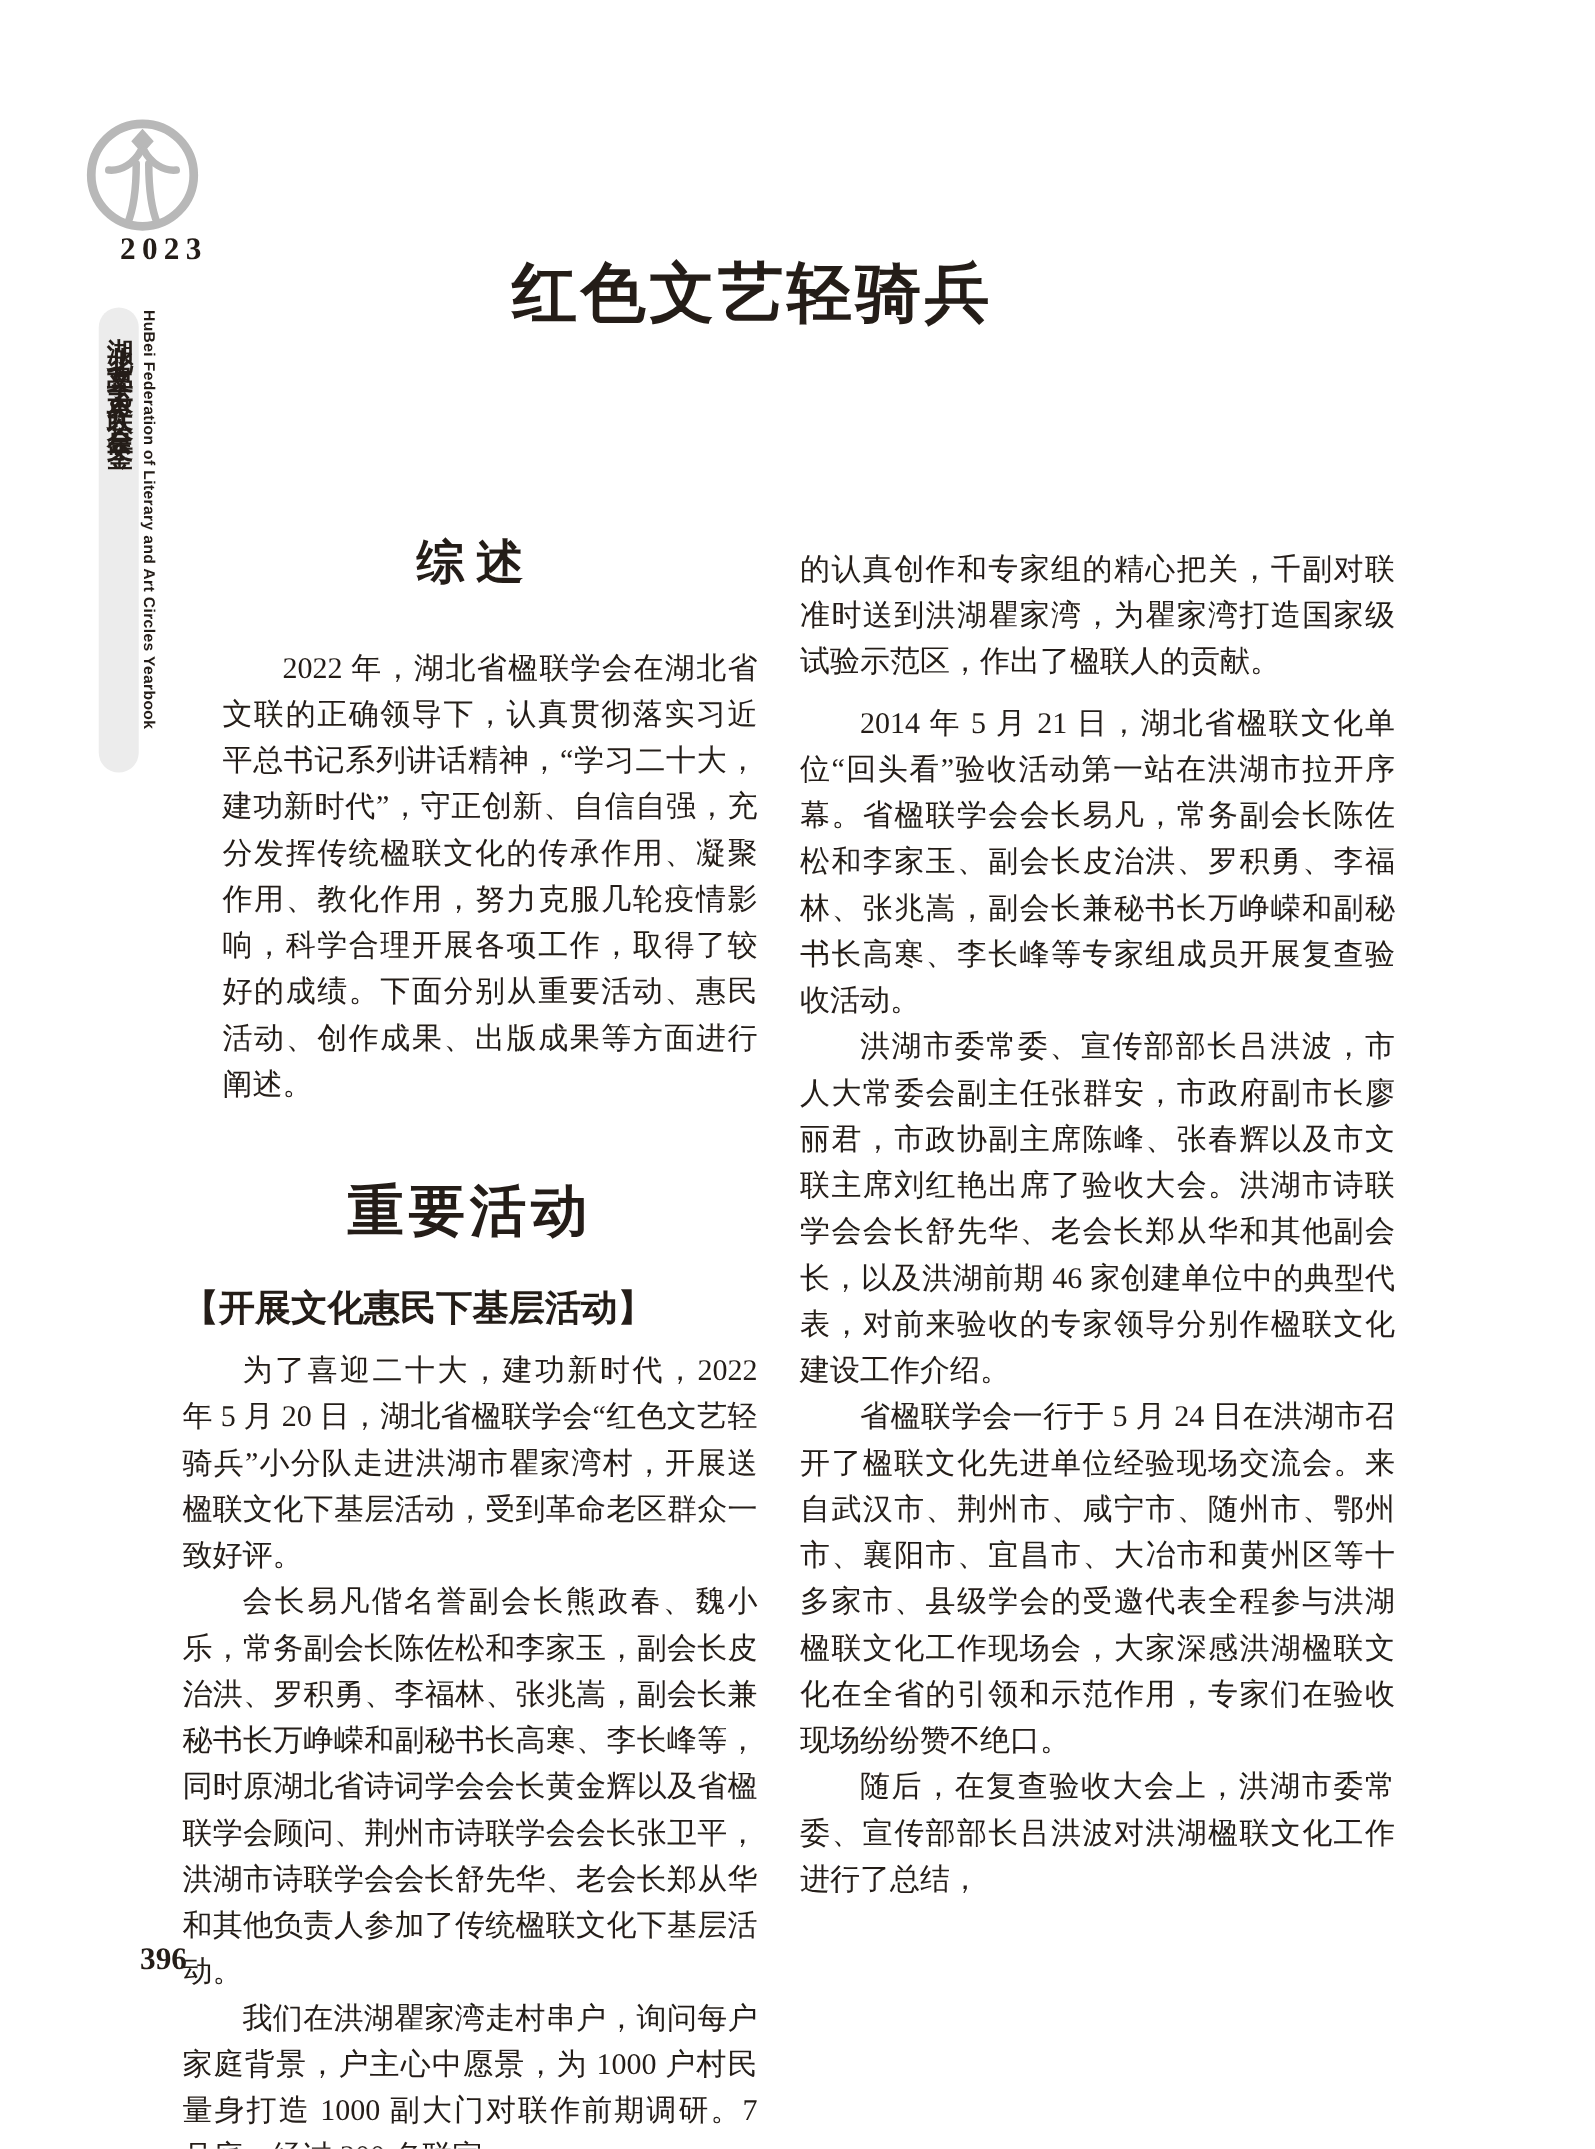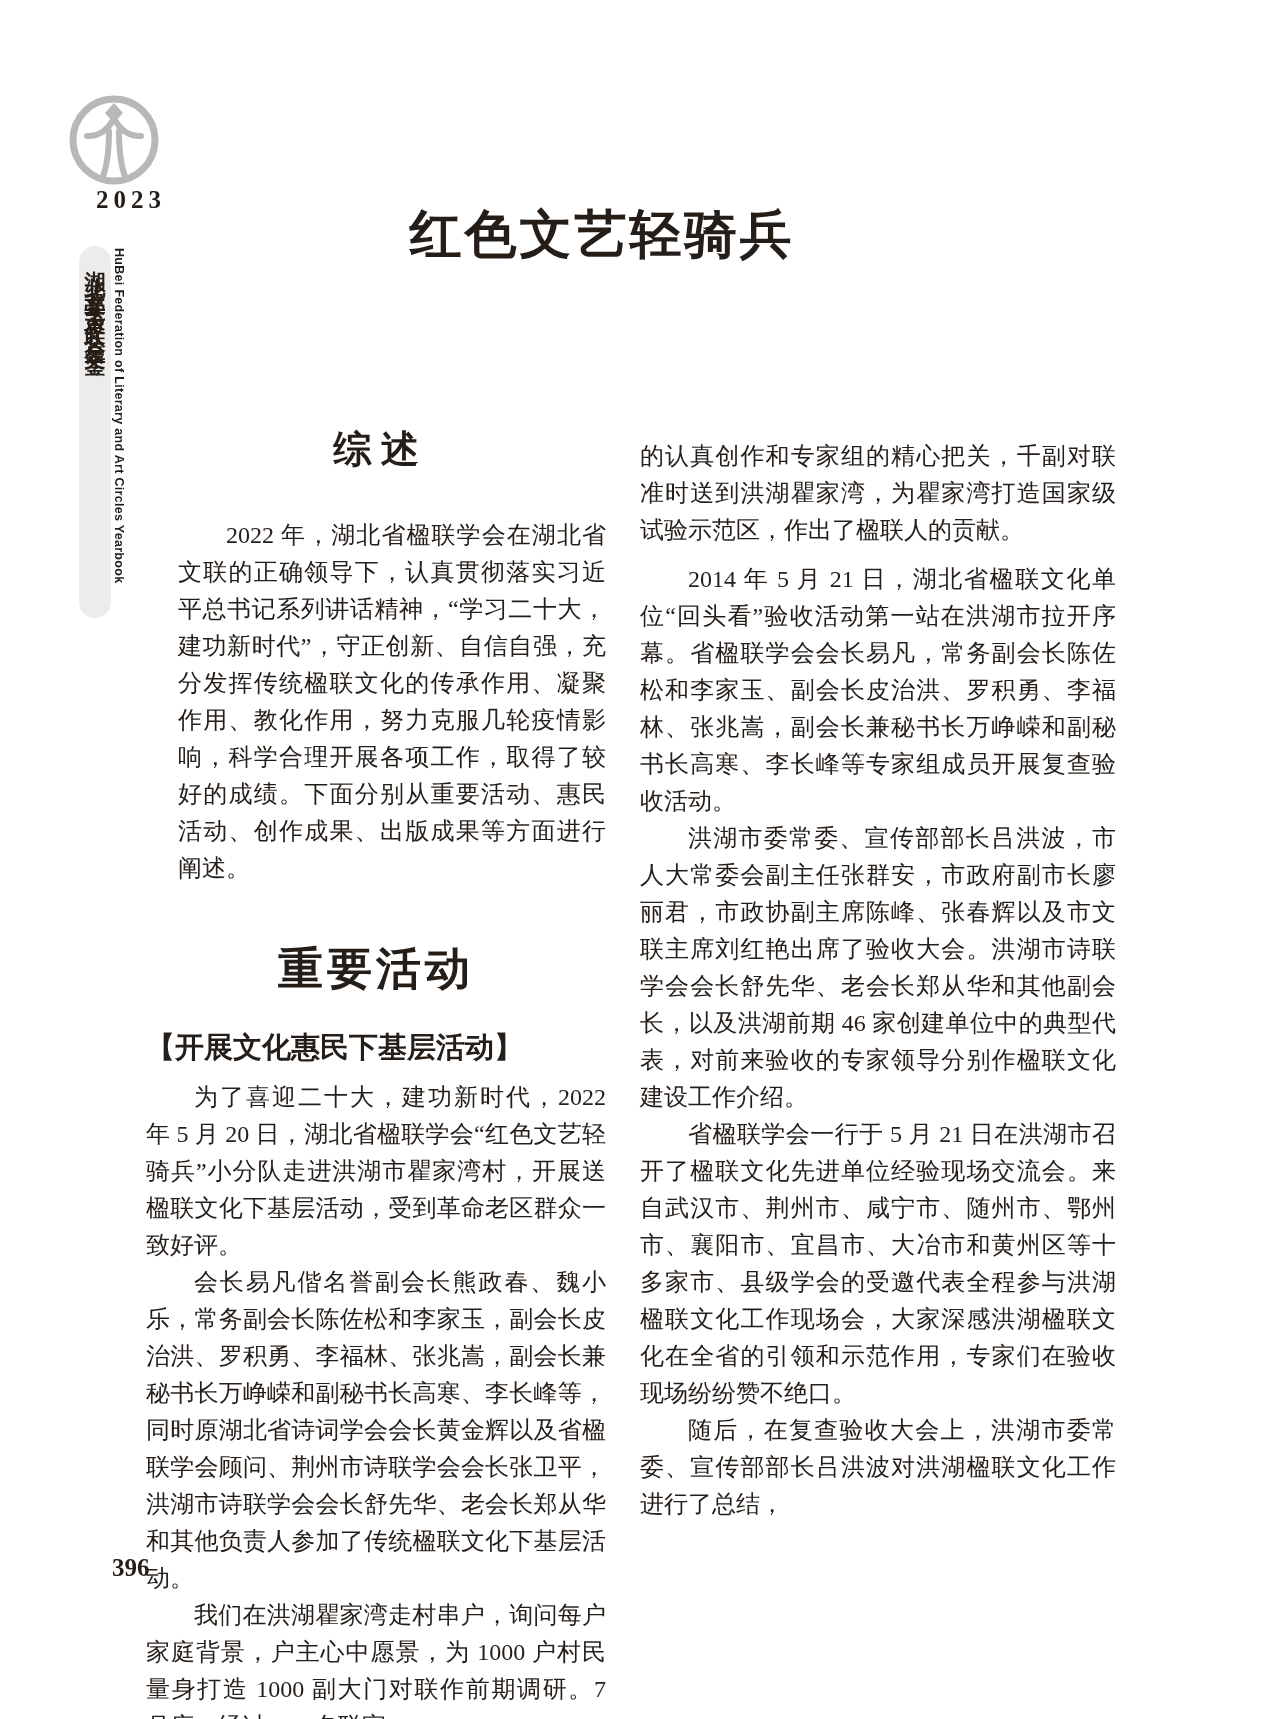--- a/index.html
+++ b/index.html
@@ -124,19 +124,19 @@
     <h3 class="h-sec">【开展文化惠民下基层活动】</h3>
     <p class="body-p indent after-head">为了喜迎二十大，建功新时代，2022 年 5 月 20 日，湖北省楹联学会“红色文艺轻骑兵”小分队走进洪湖市瞿家湾村，开展送楹联文化下基层活动，受到革命老区群众一致好评。</p>
     <p class="body-p indent">会长易凡偕名誉副会长熊政春、魏小乐，常务副会长陈佐松和李家玉，副会长皮治洪、罗积勇、李福林、张兆嵩，副会长兼秘书长万峥嵘和副秘书长高寒、李长峰等，同时原湖北省诗词学会会长黄金辉以及省楹联学会顾问、荆州市诗联学会会长张卫平，洪湖市诗联学会会长舒先华、老会长郑从华和其他负责人参加了传统楹联文化下基层活动。</p>
     <p class="body-p indent">我们在洪湖瞿家湾走村串户，询问每户家庭背景，户主心中愿景，为 1000 户村民量身打造 1000 副大门对联作前期调研。7 月底，经过 200 名联家</p>
   </div>
 
   <div class="col col-right">
     <p class="body-p">的认真创作和专家组的精心把关，千副对联准时送到洪湖瞿家湾，为瞿家湾打造国家级试验示范区，作出了楹联人的贡献。</p>
     <p class="body-p indent after-head">2014 年 5 月 21 日，湖北省楹联文化单位“回头看”验收活动第一站在洪湖市拉开序幕。省楹联学会会长易凡，常务副会长陈佐松和李家玉、副会长皮治洪、罗积勇、李福林、张兆嵩，副会长兼秘书长万峥嵘和副秘书长高寒、李长峰等专家组成员开展复查验收活动。</p>
     <p class="body-p indent">洪湖市委常委、宣传部部长吕洪波，市人大常委会副主任张群安，市政府副市长廖丽君，市政协副主席陈峰、张春辉以及市文联主席刘红艳出席了验收大会。洪湖市诗联学会会长舒先华、老会长郑从华和其他副会长，以及洪湖前期 46 家创建单位中的典型代表，对前来验收的专家领导分别作楹联文化建设工作介绍。</p>
-    <p class="body-p indent">省楹联学会一行于 5 月 21 日在洪湖市召开了楹联文化先进单位经验现场交流会。来自武汉市、荆州市、咸宁市、随州市、鄂州市、襄阳市、宜昌市、大冶市和黄州区等十多家市、县级学会的受邀代表全程参与洪湖楹联文化工作现场会，大家深感洪湖楹联文化在全省的引领和示范作用，专家们在验收现场纷纷赞不绝口。</p>
+    <p class="body-p indent">省楹联学会一行于 5 月 24 日在洪湖市召开了楹联文化先进单位经验现场交流会。来自武汉市、荆州市、咸宁市、随州市、鄂州市、襄阳市、宜昌市、大冶市和黄州区等十多家市、县级学会的受邀代表全程参与洪湖楹联文化工作现场会，大家深感洪湖楹联文化在全省的引领和示范作用，专家们在验收现场纷纷赞不绝口。</p>
     <p class="body-p indent">随后，在复查验收大会上，洪湖市委常委、宣传部部长吕洪波对洪湖楹联文化工作进行了总结，</p>
   </div>
 
   <div class="pagenum">396</div>
 
 </div>
 
 </body></html>

